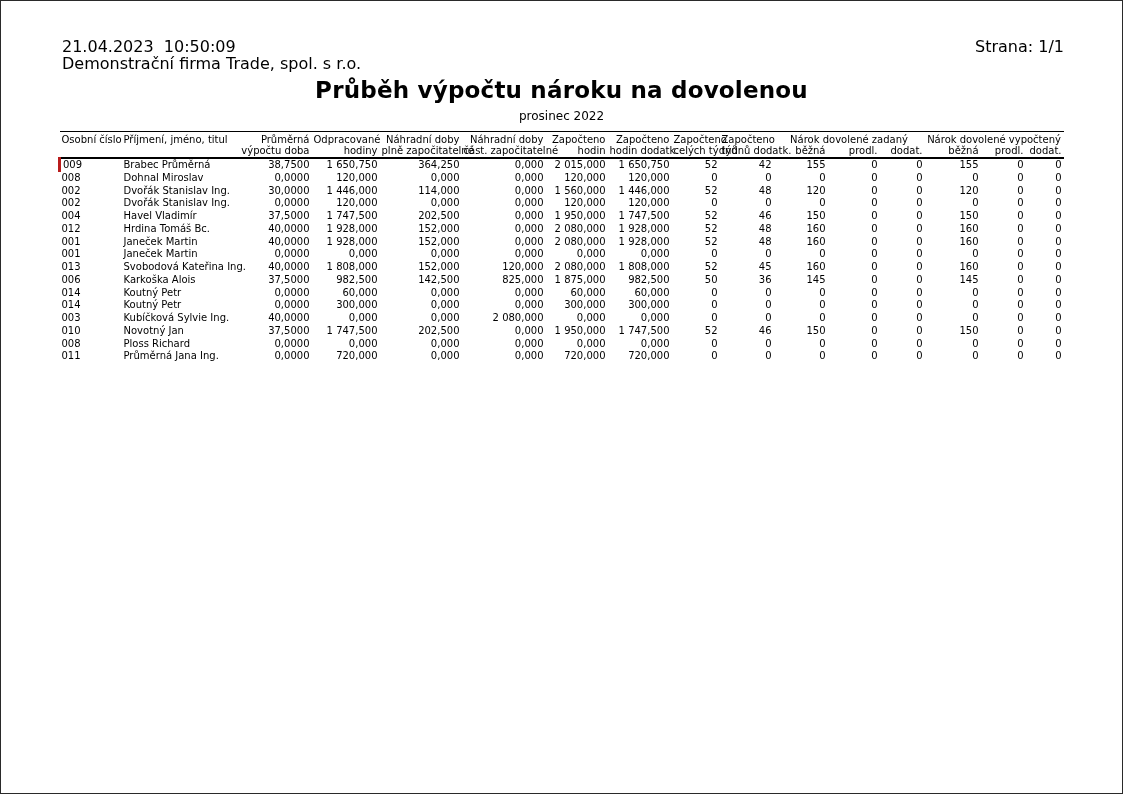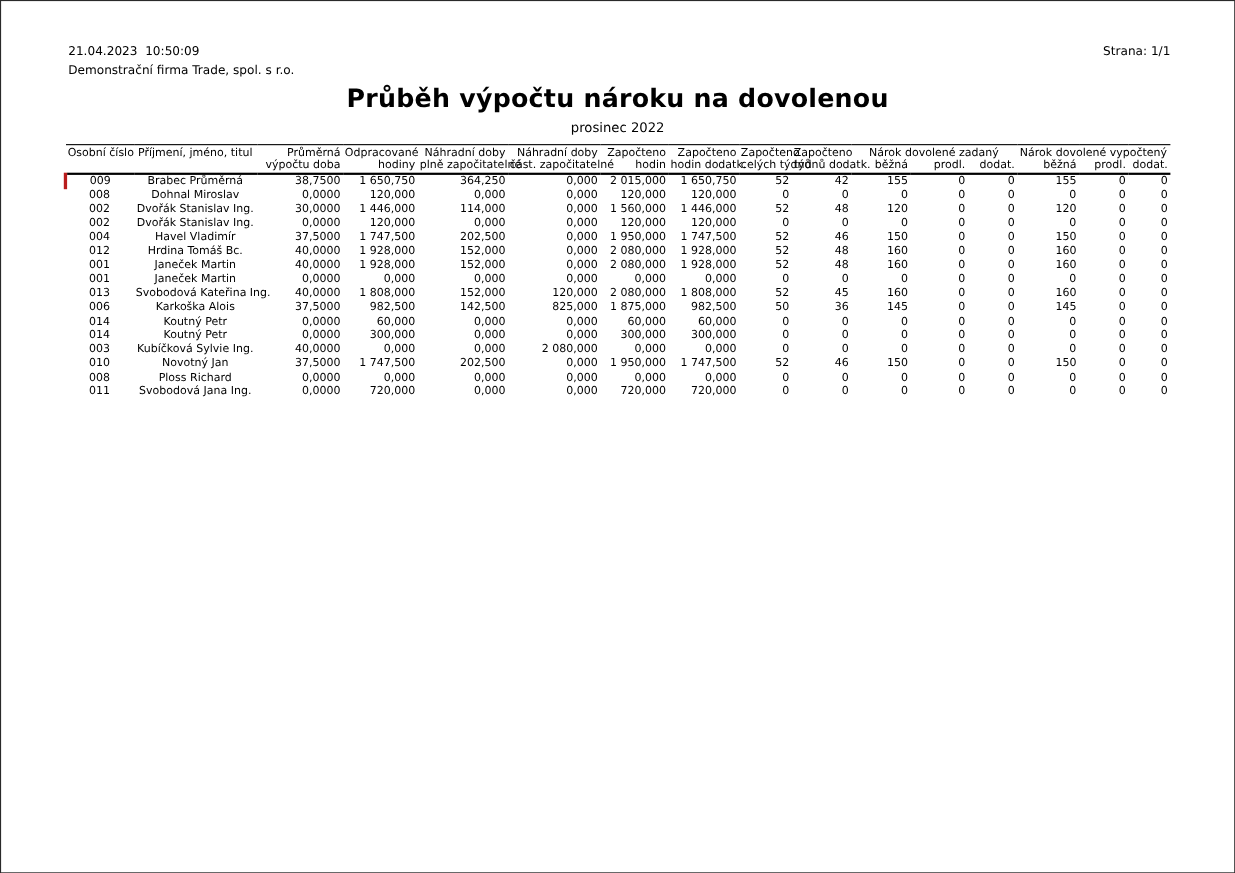--- a/index.html
+++ b/index.html
@@ -12,21 +12,21 @@
     border:1px solid #2a2a2a;
     overflow:hidden;
   }
   .page { position:relative; width:100%; height:100%; }
 
   .topbar {
     display:flex;
     justify-content:space-between;
     align-items:flex-start;
     padding:37px 58px 0 61px;
-    font-size:11px;
+    font-size:16px;
     line-height:17px;
   }
   .topbar .dt { white-space:pre; }
   .title {
     text-align:center;
     font-size:23px;
     font-weight:bold;
     margin-top:5px;
     letter-spacing:0.2px;
   }
@@ -44,21 +44,21 @@
     border-top:1px solid #000;
     font-size:10px;
   }
   thead { border-bottom:2px solid #000; }
   thead th {
     font-weight:normal;
     vertical-align:top;
     padding:2px 2px 1px 2px;
   }
   thead th div { line-height:11px; white-space:nowrap; }
-  th.left, td.left { text-align:center;margin-top:43px; }
+  th.left, td.left { text-align:left;margin-top:43px; }
   th.num,  td.num  { text-align:right; }
   th.grp { text-align:center; padding-bottom:0; }
   th.sub { padding-top:0; }
   tbody td {
     padding:0 2px;
     line-height:12.75px;
     height:12.75px;
     white-space:nowrap;
   }
   tbody tr:first-child td:first-child { border-left:3px solid #b91c1c; }
@@ -416,21 +416,21 @@
           <td class="num">0</td>
           <td class="num">0</td>
           <td class="num">0</td>
           <td class="num">0</td>
           <td class="num">0</td>
           <td class="num">0</td>
           <td class="num">0</td>
         </tr>
         <tr>
           <td class="left">011</td>
-          <td class="left">Svobodová Jana Ing.</td>
+          <td class="left">Průměrná Jana Ing.</td>
           <td class="num">0,0000</td>
           <td class="num">720,000</td>
           <td class="num">0,000</td>
           <td class="num">0,000</td>
           <td class="num">720,000</td>
           <td class="num">720,000</td>
           <td class="num">0</td>
           <td class="num">0</td>
           <td class="num">0</td>
           <td class="num">0</td>

